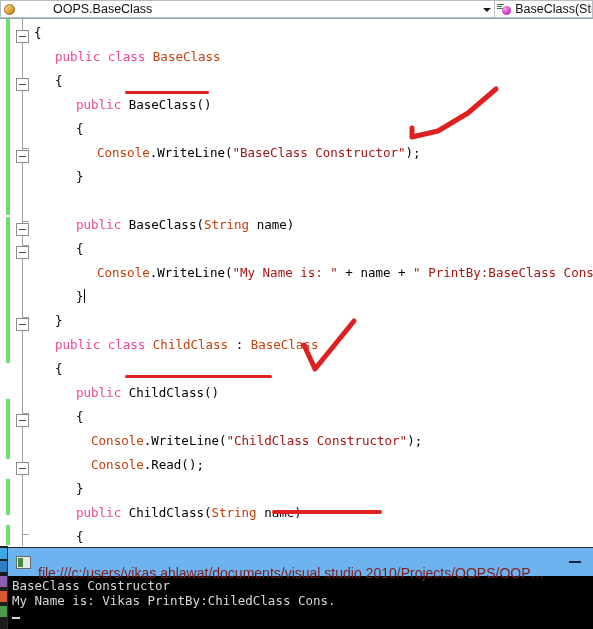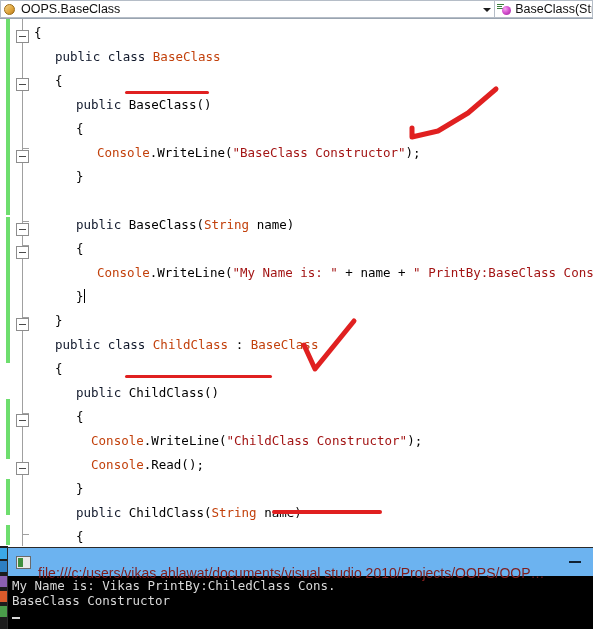--- a/index.html
+++ b/index.html
@@ -22,21 +22,21 @@
     height:18px;
     display:flex;align-items:center;
     background:#ffffff;
     border:1px solid #b5bdc7;
     box-sizing:border-box;
     font-size:12px;
     color:#101010;
     overflow:hidden;
     white-space:nowrap;
   }
-  #nav-type-combo{ width:496px; }
+  #nav-type-combo{ width:496px;gap:32px; }
   #nav-member-combo{ width:99px; margin-left:-1px; }
   .combo-icon{
     width:17px;min-width:17px;height:16px;position:relative;margin-left:1px;
   }
   .combo-text{
     flex:1;overflow:hidden;white-space:nowrap;
     padding-left:2px;
     font-size:12.5px;
     line-height:17px;
   }
@@ -106,21 +106,21 @@
   #code{
     position:absolute;left:0;top:0;width:593px;height:527px;
     font-family:"DejaVu Sans Mono","Liberation Mono",monospace;
     font-size:12.5px;
     line-height:24px;
     color:#000000;
     white-space:pre;
   }
   .cl{ position:absolute; left:34px; height:24px; white-space:pre; }
 
-  .kw{ color:#0f172a; }       
+  .kw{ color:#ec4899; }       
   .ty{ color:#c2410c; }       
   .st{ color:#a31515; }       
   .pl{ color:#000000; }
 
   
   .caret{
     display:inline-block;width:1px;height:14px;background:#000;
     vertical-align:-2px;
   }
 
@@ -265,14 +265,14 @@
   <div class="sliv" style="top:45px;background:#d95a2b;"></div>
   <div class="sliv" style="top:60px;background:#4a9c4a;"></div>
 </div>
 
 <div id="console-window">
   <div id="console-title">
     <span id="console-icon"></span>
     <span id="console-title-text">file:///c:/users/vikas ahlawat/documents/visual studio 2010/Projects/OOPS/OOP…</span>
     <span id="console-min"></span>
   </div>
-  <div id="console-body"><div>My Name is: Vikas PrintBy:ChiledClass Cons.</div><div>BaseClass Constructor</div><div><span id="console-cursor"></span></div></div>
+  <div id="console-body"><div>BaseClass Constructor</div><div>My Name is: Vikas PrintBy:ChiledClass Cons.</div><div><span id="console-cursor"></span></div></div>
 </div>
 
 </body></html>

